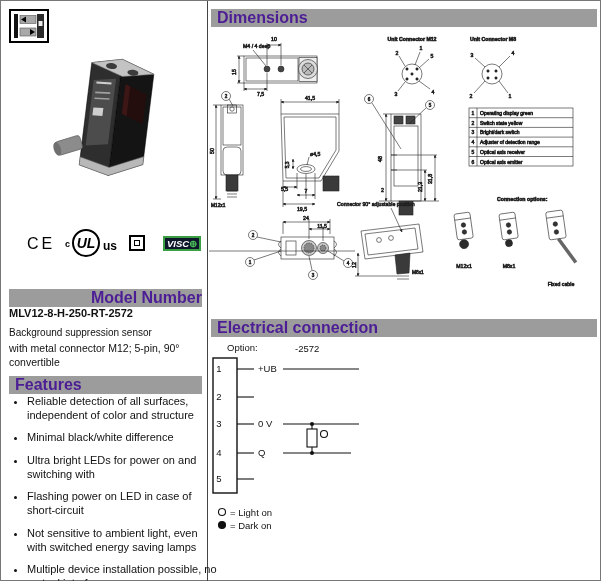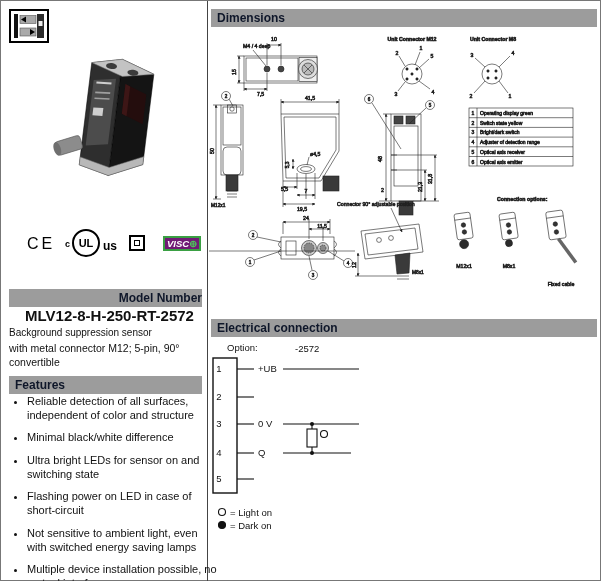--- a/index.html
+++ b/index.html
@@ -1,36 +1,36 @@
 <!DOCTYPE html>
 <html><head>
 <meta charset="utf-8">
 <style>
   html,body{margin:0;padding:0;}
   body{width:601px;height:581px;background:#fff;font-family:"Liberation Sans",sans-serif;position:relative;overflow:hidden;}
   .page{position:absolute;inset:0;border:1px solid #777;box-sizing:border-box;background:#fff;}
   .divider{position:absolute;left:206px;top:0;width:1px;height:581px;background:#444;}
-  .bar{position:absolute;background:#9c9c9c;color:#0f172a;font-weight:bold;font-size:12px;line-height:18px;height:18px;padding-left:6px;box-sizing:border-box;}
+  .bar{position:absolute;background:#9c9c9c;color:#4c1d95;font-weight:bold;font-size:16px;line-height:18px;height:18px;padding-left:6px;box-sizing:border-box;}
   .bar-left{left:8px;width:193px;}
   .bar-right{left:210px;width:386px;}
   .txt{position:absolute;color:#111;}
-  .model-number{left:8px;top:306px;font-size:15px;font-weight:bold;margin-left:16px;}
+  .model-number{left:8px;top:306px;font-size:11px;font-weight:bold;}
   .desc1{left:8px;top:326px;font-size:10px;}
   .desc2{left:8px;top:341px;font-size:10.5px;width:186px;line-height:1.3;}
   ul.features{position:absolute;left:8px;top:394px;width:192px;margin:0;padding:0 0 0 18px;}
   ul.features li{font-size:11px;line-height:1.27;margin-bottom:8.5px;color:#111;}
   .certs{position:absolute;left:20px;top:226px;width:180px;height:32px;}
   .ce{position:absolute;left:6px;top:8px;font-size:16px;letter-spacing:3px;font-weight:normal;}
   .ul-wrap{position:absolute;left:44px;top:0px;width:46px;height:32px;}
   .ul-c{position:absolute;left:0;top:12px;font-size:9px;font-weight:bold;}
-  .ul-circle{position:absolute;left:7px;top:2px;width:24px;height:24px;border:2px solid #000;border-radius:50%;font-size:11px;font-weight:bold;text-align:center;line-height:24px;}
+  .ul-circle{position:absolute;left:7px;top:2px;width:24px;height:24px;border:2px solid #000;border-radius:50%;font-size:14px;font-weight:bold;font-style:italic;text-align:center;line-height:24px;}
   .ul-us{position:absolute;left:38px;top:12px;font-size:12px;font-weight:bold;}
   .sq-outer{position:absolute;left:108px;top:8px;width:12px;height:12px;border:2px solid #000;}
   .sq-inner{position:absolute;left:3px;top:3px;width:4px;height:4px;border:1.5px solid #000;}
-  .visco{position:absolute;left:142px;top:9px;background:#701a75;border:2px solid #3aa043;color:#fff;font-weight:bold;font-style:italic;font-size:9.5px;line-height:11px;padding:0 2px;}
+  .visco{position:absolute;left:142px;top:9px;background:#0f172a;border:2px solid #3aa043;color:#fff;font-weight:bold;font-style:italic;font-size:9.5px;line-height:11px;padding:0 2px;}
   .visco b{color:#4cc45a;font-style:normal;}
   svg text{font-family:"Liberation Sans",sans-serif;fill:#111;}
   .abs{position:absolute;}
 </style>
 </head>
 <body>
 
 <div class="page">
   <div class="divider"></div>
 
@@ -82,21 +82,21 @@
 
   <div class="bar bar-left" style="top:288px;text-align:right;">Model Number</div>
   <div class="txt model-number">MLV12-8-H-250-RT-2572</div>
   <div class="txt desc1">Background suppression sensor</div>
   <div class="txt desc2">with metal connector M12; 5-pin, 90° convertible</div>
 
   <div class="bar bar-left" style="top:375px;">Features</div>
   <ul class="features">
     <li>Reliable detection of all surfaces, independent of color and structure</li>
     <li>Minimal black/white difference</li>
-    <li>Ultra bright LEDs for sensor on and switching state</li>
+    <li>Ultra bright LEDs for power on and switching with</li>
     <li>Flashing power on LED in case of short-circuit</li>
     <li>Not sensitive to ambient light, even with switched energy saving lamps</li>
     <li>Multiple device installation possible, no mutual interference</li>
 
   </ul>
 
   <div class="bar bar-right" style="top:8px;">Dimensions</div>
 
   <svg class="abs" style="left:208px;top:28px;" width="393" height="288" viewBox="0 0 393 288">
     <defs>

